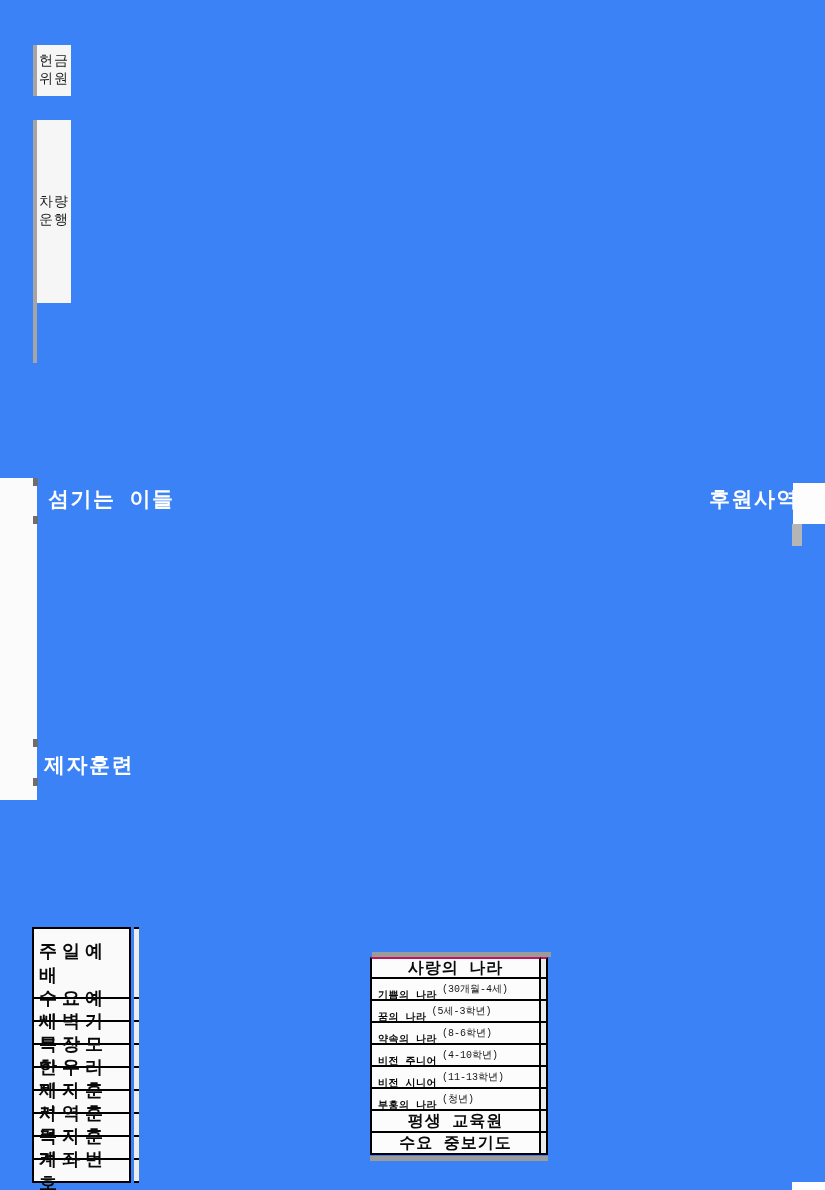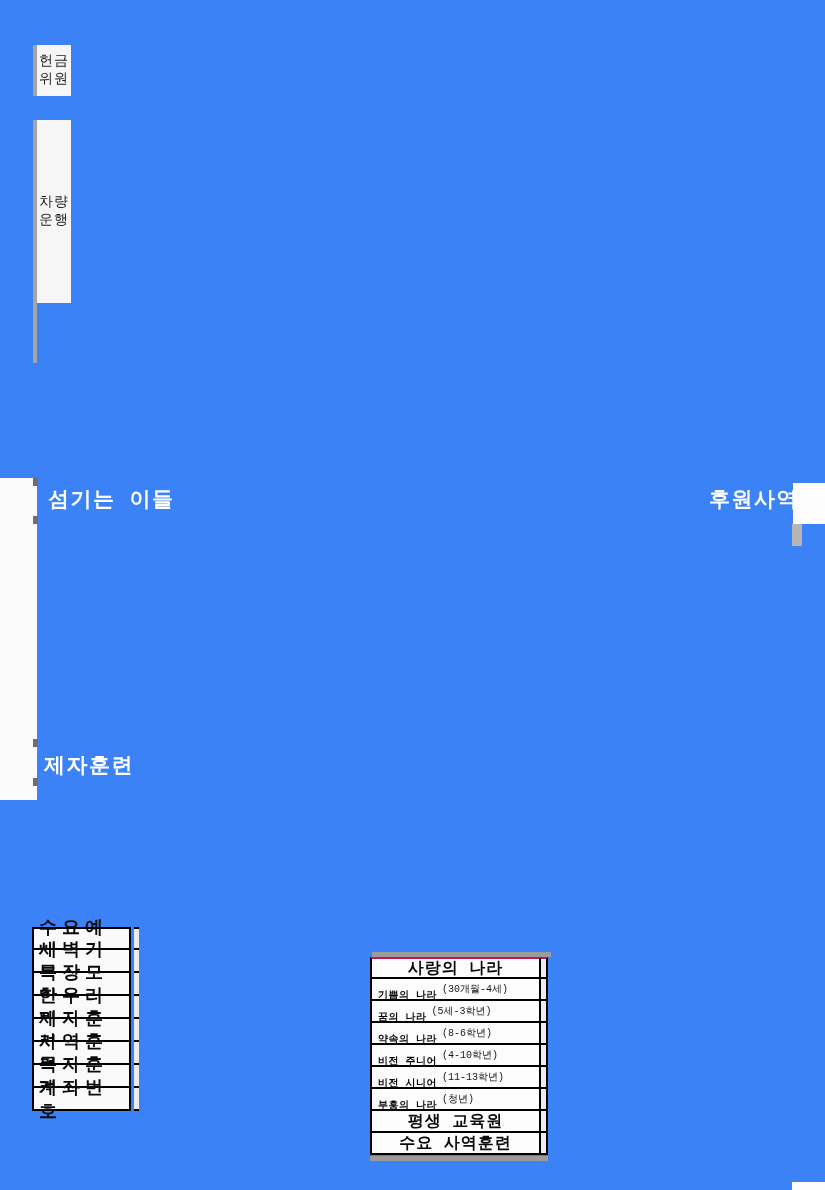--- a/index.html
+++ b/index.html
@@ -79,20 +79,25 @@
 
   <div class="sec-title" style="left:48px;top:485px;">섬기는 이들</div>
   <div class="sec-title" style="left:709px;top:485px;">후원사역</div>
   <div class="sec-title" style="left:44px;top:751px;">제자훈련</div>
 
   <div class="edge-box" style="left:793px;top:483px;width:32px;height:41px;"></div>
   <div class="edge-gray" style="left:792px;top:524px;width:10px;height:22px;"></div>
   <div class="edge-box" style="left:792px;top:1182px;width:33px;height:8px;"></div>
 
   <div class="ltable">
+    <div class="lrow h-tall">
+      <div class="lcell">주일예배</div>
+      <div class="lgap"></div>
+      <div class="lsliver"></div>
+    </div>
     <div class="lrow h-std">
       <div class="lcell">수요예배</div>
       <div class="lgap"></div>
       <div class="lsliver"></div>
     </div>
     <div class="lrow h-std">
       <div class="lcell">새벽기도</div>
       <div class="lgap"></div>
       <div class="lsliver"></div>
     </div>
@@ -174,19 +179,19 @@
         <span class="mname">부흥의 나라</span>
         <span class="mdetail">(청년)</span>
       </div>
       <div class="msliver"></div>
     </div>
     <div class="mrow">
       <div class="mcell center">평생 교육원</div>
       <div class="msliver"></div>
     </div>
     <div class="mrow">
-      <div class="mcell center">수요 사역훈련</div>
+      <div class="mcell center">수요 중보기도</div>
       <div class="msliver"></div>
     </div>
   </div>
   <div class="mstrip-bot"></div>
 
 </div>
 
 </body></html>

